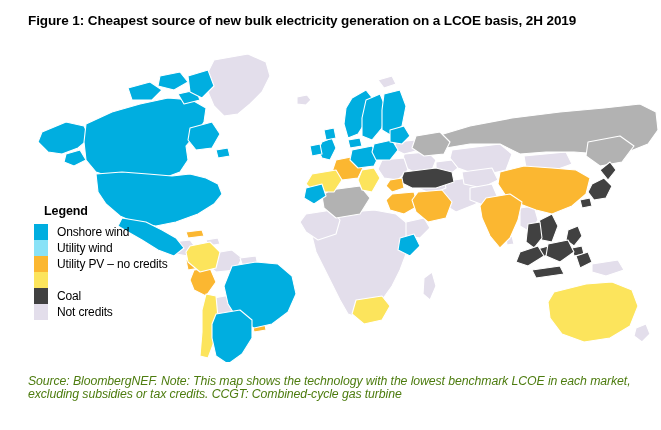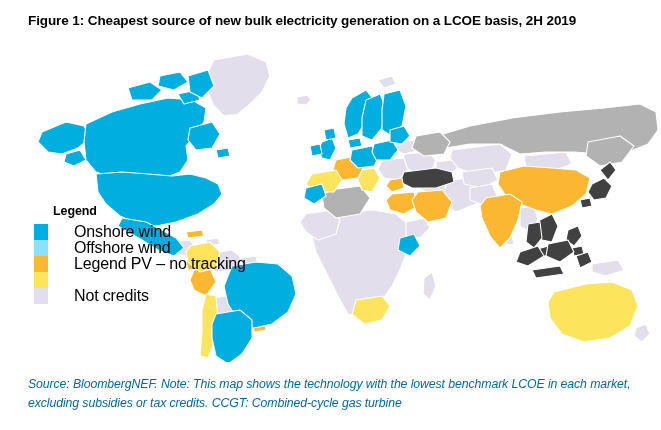--- a/index.html
+++ b/index.html
@@ -10,29 +10,29 @@
 
   .fig-title{position:absolute;left:28px;top:12px;width:610px;
              font-size:13.5px;font-weight:bold;letter-spacing:-0.1px;
              line-height:18px;color:#000;}
 
   .map-wrap{position:absolute;left:0px;top:42px;width:661px;height:320px;}
   .map-wrap svg{display:block;width:661px;height:320px;}
 
   .legend{position:absolute;left:34px;top:204px;width:150px;}
   .legend-title{font-size:12.5px;font-weight:bold;color:#000;
-                margin:0 0 6px 19px;letter-spacing:-0.1px;}
+                margin:0 0 6px 10px;letter-spacing:-0.1px;}
   .legend-row{display:flex;align-items:center;height:16px;margin:0;}
   .swatch{width:14px;height:16px;flex:0 0 14px;display:block;}
-  .legend-label{font-size:16px;color:#000;margin-left:26px;
+  .legend-label{font-size:12px;color:#000;margin-left:9px;
                 white-space:nowrap;line-height:16px;letter-spacing:-0.15px;}
 
   .source{position:absolute;left:28px;top:375px;width:615px;
-          font-size:12.3px;font-style:italic;line-height:19px;
-          color:#0369a1;letter-spacing:-0.1px;}
+          font-size:12.3px;font-style:italic;line-height:13px;
+          color:#4d7c0f;letter-spacing:-0.1px;}
 </style>
 </head>
 <body>
 
 <div class="fig">
 
   <div class="fig-title">Figure 1:  Cheapest source of new bulk electricity generation on a LCOE basis, 2H 2019</div>
 
   <div class="map-wrap">
     <svg viewBox="0 0 661 320" xmlns="http://www.w3.org/2000/svg">
@@ -220,33 +220,37 @@
   <div class="legend">
     <div class="legend-title">Legend</div>
 
     <div class="legend-row">
       <span class="swatch" style="background:#00AEE0;"></span>
       <span class="legend-label">Onshore wind</span>
     </div>
 
     <div class="legend-row">
       <span class="swatch" style="background:#89E2F7;"></span>
-      <span class="legend-label">Offshore wind</span>
+      <span class="legend-label">Utility wind</span>
     </div>
 
     <div class="legend-row">
       <span class="swatch" style="background:#FBB731;"></span>
-      <span class="legend-label">Legend PV – no tracking</span>
+      <span class="legend-label">Utility PV – no credits</span>
     </div>
 
     <div class="legend-row">
       <span class="swatch" style="background:#FCE45C;"></span>
     </div>
 
 
+    <div class="legend-row">
+      <span class="swatch" style="background:#414141;"></span>
+      <span class="legend-label">Coal</span>
+    </div>
 
     <div class="legend-row">
       <span class="swatch" style="background:#E3DEEB;"></span>
       <span class="legend-label">Not credits</span>
     </div>
   </div>
 
   <div class="source">Source: BloombergNEF. Note: This map shows the technology with the lowest benchmark LCOE in each market, excluding subsidies or tax credits. CCGT: Combined-cycle gas turbine</div>
 
 </div>

